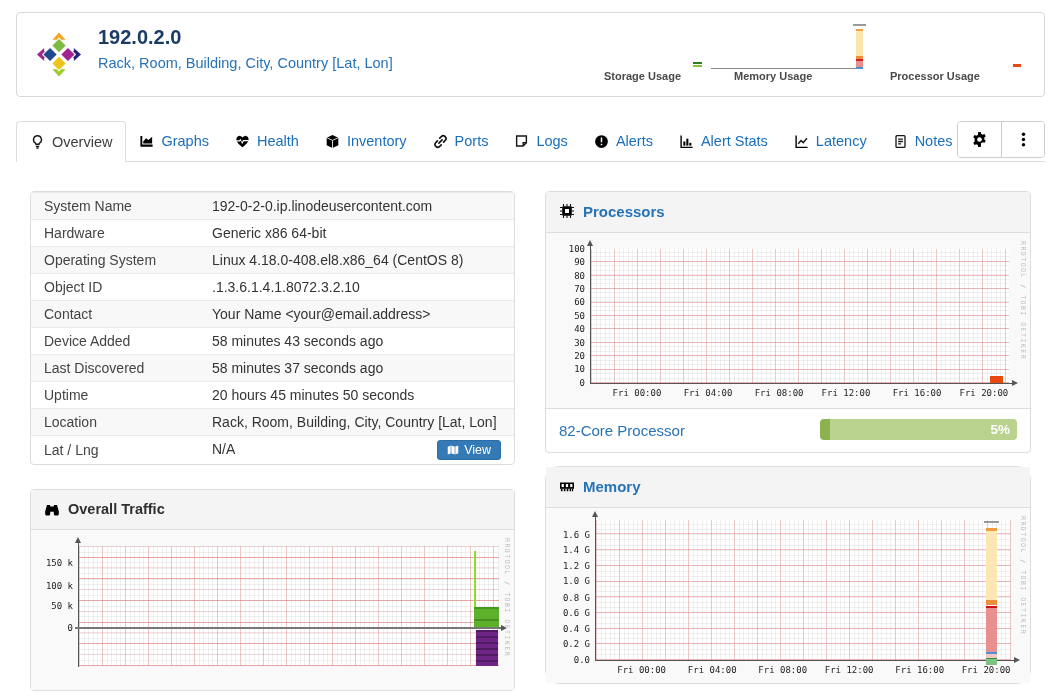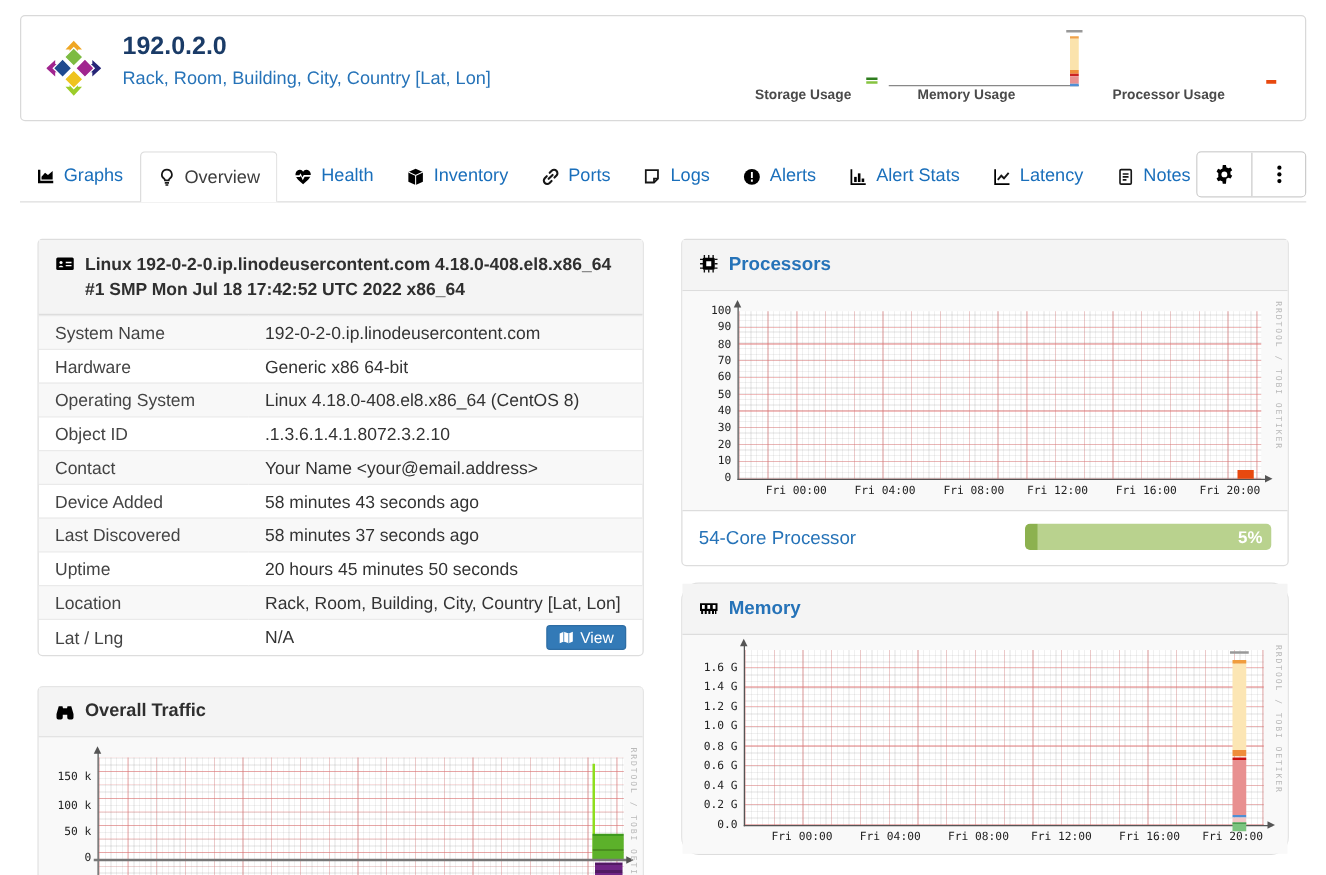--- a/index.html
+++ b/index.html
@@ -189,33 +189,33 @@
         <div class="mm-red"></div>
         <div class="mm-pink"></div>
         <div class="mm-blue"></div>
     </div>
 
     <span class="mini-label" style="left:873px; top:57px;">Processor Usage</span>
     <span class="mini-cpu-mark"></span>
   </div>
 
   <div class="tabs">
+    <a class="tab active">
+      <svg class="ticon" viewBox="0 0 16 16">
+          <path fill="none" stroke="currentColor" stroke-width="1.5" d="M8 1.8a4.2 4.2 0 0 1 2.5 7.6c-.6.5-.9 1-.9 1.6H6.4c0-.6-.3-1.1-.9-1.6A4.2 4.2 0 0 1 8 1.8z"></path>
+          <path stroke="currentColor" stroke-width="1.4" d="M6.2 13.1h3.6M6.8 14.9h2.4"></path>
+        </svg>
+      <span>Overview</span>
+    </a>
     <a class="tab">
       <svg class="ticon" viewBox="0 0 16 16">
           <path d="M1.5 2v11.5h13v-2.2h-11V2z"></path>
           <path d="M4.5 10.2V7.9l3-3.4 2.5 2L14 3v7.2z"></path>
         </svg>
       <span>Graphs</span>
-    </a>
-    <a class="tab active">
-      <svg class="ticon" viewBox="0 0 16 16">
-          <path fill="none" stroke="currentColor" stroke-width="1.5" d="M8 1.8a4.2 4.2 0 0 1 2.5 7.6c-.6.5-.9 1-.9 1.6H6.4c0-.6-.3-1.1-.9-1.6A4.2 4.2 0 0 1 8 1.8z"></path>
-          <path stroke="currentColor" stroke-width="1.4" d="M6.2 13.1h3.6M6.8 14.9h2.4"></path>
-        </svg>
-      <span>Overview</span>
     </a>
     <a class="tab">
       <svg class="ticon" viewBox="0 0 16 16">
           <path d="M8 14.2C3.2 10.6.9 7.6 1.6 4.9 2.1 3 3.7 1.9 5.4 2c1.1.1 2 .7 2.6 1.6C8.6 2.7 9.5 2.1 10.6 2c1.7-.1 3.3 1 3.8 2.9.7 2.7-1.6 5.7-6.4 9.3z"></path>
           <path fill="#fff" d="M1.2 6.6h3.6l.9-1.7L7.5 8.4l1-1.9h6.3v1.3H9.3l-1.6 3-1.7-3.8-.5 1H1.2z"></path>
         </svg>
       <span>Health</span>
     </a>
     <a class="tab">
       <svg class="ticon" viewBox="0 0 16 16">
@@ -284,29 +284,20 @@
             <circle cx="8" cy="13" r="1.6"></circle>
           </svg>
       </button>
     </div>
   </div>
 
   <div class="main">
 
     <div class="col-l">
       <div class="panel">
-        <div class="panel-h">
-          <svg class="picon" viewBox="0 0 16 16">
-              <rect x="1" y="3" width="14" height="10" rx="1.2"></rect>
-              <circle cx="4.8" cy="7" r="1.25" fill="#fff"></circle>
-              <path fill="#fff" d="M3 10.7c0-1.6 3.6-1.6 3.6 0z"></path>
-              <path fill="#fff" d="M8.6 6.4h4.6v1.1H8.6zM8.6 8.9h4.6V10H8.6z"></path>
-            </svg>
-          <span class="sys-h-text">Linux 192-0-2-0.ip.linodeusercontent.com 4.18.0-408.el8.x86_64 #1 SMP Mon Jul 18 17:42:52 UTC 2022 x86_64</span>
-        </div>
         <table class="sys">
           <tbody>
               <tr>
                 <td class="k">System Name</td>
                 <td class="v">192-0-2-0.ip.linodeusercontent.com</td>
               </tr>
           <tr>
                 <td class="k">Hardware</td>
                 <td class="v">Generic x86 64-bit</td>
               </tr>
@@ -412,21 +403,21 @@
               <span class="tick xtick" style="left: 45%;">Fri 08:00</span>
               <span class="tick xtick" style="left: 61%;">Fri 12:00</span>
               <span class="tick xtick" style="left: 78%;">Fri 16:00</span>
               <span class="tick xtick" style="left: 94%;">Fri 20:00</span>
             </div>
           <div class="watermark">RRDTOOL / TOBI OETIKER</div>
         </div>
         <div class="cpu-row" style="border-top:1px solid #ddd;">
           <div>
             <div class="cpu-l2">
-              <a>54-Core Processor</a>
+              <a>82-Core Processor</a>
             </div>
           </div>
           <div class="progress">
             <div class="progress-fill"></div>
             <span class="progress-label">5%</span>
           </div>
         </div>
       </div>
 
       <div class="panel mt13">

